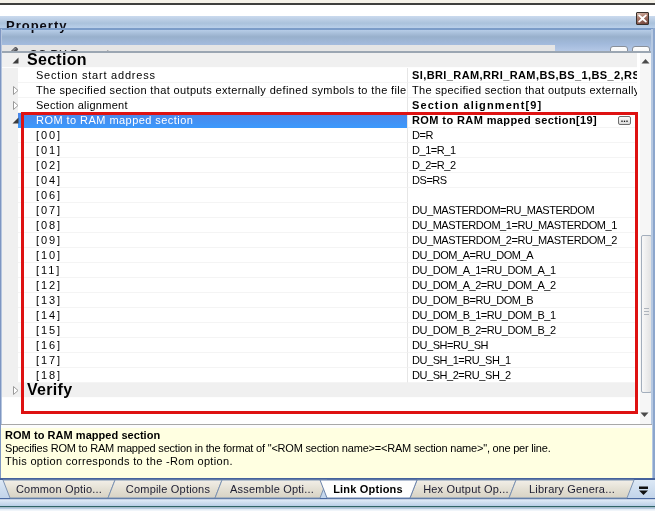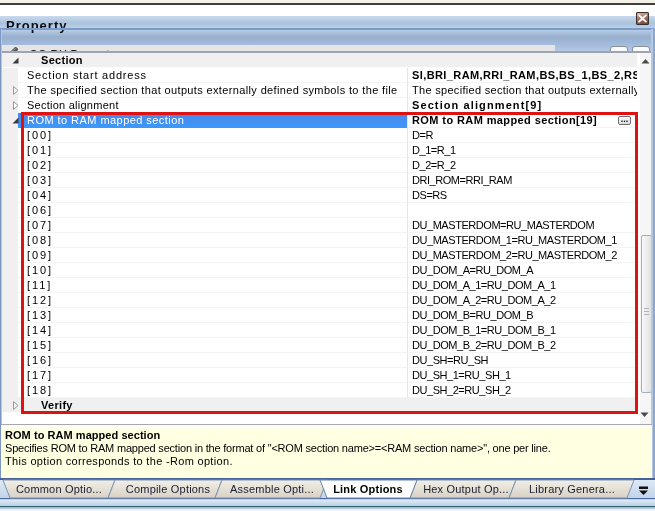--- a/index.html
+++ b/index.html
@@ -22,29 +22,29 @@
 #ptop{left:0;top:28px;width:655px;height:1.5px;background:#7b9cc8}
 
 #toolbar{left:1px;top:45px;width:554px;height:21.5px;background:#e5e5e5}
 #toolbar .lbl{position:absolute;left:28px;top:3px;font-size:12px;color:#18181c;letter-spacing:0}
 #tbline{left:1px;top:51px;width:651px;height:2px;background:#9ba6b2}
 .pmbtn{position:absolute;top:0.5px;width:18px;height:19px;border:1px solid #8a9099;border-radius:3px;background:linear-gradient(180deg,#fefefe 0%,#f2f2f2 45%,#e2e2e2 50%,#ececec 100%);font-size:13px;line-height:16px;text-align:center;color:#222;font-weight:bold}
 
 #grid{left:1px;top:53px;width:639px;height:371px;background:#fff;overflow:hidden}
 .row{display:flex;height:15px;position:relative}
 .gut{width:17px;flex:none;background:#f0f0f0;position:relative}
-.nm{width:390px;flex:none;background:#fff;border-bottom:1px solid #f4f4f4;border-right:1px solid #e6e6e6;padding-left:9px;font-size:11px;line-height:14px;overflow:hidden;white-space:nowrap;letter-spacing:.25px;color:#000}
+.nm{width:390px;flex:none;background:#fff;border-bottom:1px solid #f4f4f4;border-right:1px solid #e6e6e6;padding-left:18px;font-size:11px;line-height:14px;overflow:hidden;white-space:nowrap;letter-spacing:.25px;color:#000}
 .nm.ind{letter-spacing:1.9px}
 .val{width:229px;flex:none;background:#fff;border-bottom:1px solid #f4f4f4;padding-left:4px;font-size:11px;line-height:14px;overflow:hidden;white-space:nowrap;color:#000;position:relative;letter-spacing:-.45px}
 .vb{font-weight:bold;letter-spacing:.4px}
 .sp78{letter-spacing:.78px}
 .sp36{letter-spacing:.36px}
 .sp11{letter-spacing:1.1px}
 .fill{flex:1;background:#fff}
-.cat{width:636px;flex:none;background:#f0f0f0;border-bottom:1px solid #fdfdfd;padding-left:40px;font-size:11px;line-height:14px;font-weight:bold;letter-spacing:.3px;color:#000}
+.cat{width:636px;flex:none;background:#f0f0f0;border-bottom:1px solid #fdfdfd;padding-left:26px;font-size:16px;line-height:14px;font-weight:bold;letter-spacing:.3px;color:#000}
 .sel{background:linear-gradient(180deg,#4c86e8 0%,#3b99fc 100%);color:#fff;border-bottom:none;letter-spacing:.45px}
 .tri{position:absolute;left:11px;top:4px}
 .dots{position:absolute;left:210px;top:3px;width:13px;height:9px;border:1px solid #6e6e6e;border-radius:2px;background:linear-gradient(180deg,#fbfbfb,#dcdcdc);font-size:9px;line-height:5px;text-align:center;color:#111;letter-spacing:0}
 
 #sbar{left:640px;top:53px;width:12px;height:371px;background:#f6f6f6}
 #sthumb{position:absolute;left:0.5px;top:182px;width:11px;height:158px;border:1px solid #a3aebc;border-radius:2px;background:linear-gradient(90deg,#f8f8f8,#e2e2e2)}
 #sgrip{position:absolute;left:2px;top:72px;width:5px;height:8px;background:repeating-linear-gradient(180deg,#aeb4bc 0 1px,rgba(0,0,0,0) 1px 3px)}
 
 #redbox{left:21px;top:112px;width:617px;height:302px;border:3px solid #de1212;z-index:30}
 
@@ -135,26 +135,20 @@
     <div class="row">
         <div class="gut"></div>
         <div class="nm ind">[01]</div>
         <div class="val">D_1=R_1</div>
         <div class="fill"></div>
       </div>
     <div class="row">
         <div class="gut"></div>
         <div class="nm ind">[02]</div>
         <div class="val">D_2=R_2</div>
-        <div class="fill"></div>
-      </div>
-    <div class="row">
-        <div class="gut"></div>
-        <div class="nm ind">[03]</div>
-        <div class="val">DRI_ROM=RRI_RAM</div>
         <div class="fill"></div>
       </div>
     <div class="row">
         <div class="gut"></div>
         <div class="nm ind">[04]</div>
         <div class="val">DS=RS</div>
         <div class="fill"></div>
       </div>
     <div class="row">
         <div class="gut"></div>

